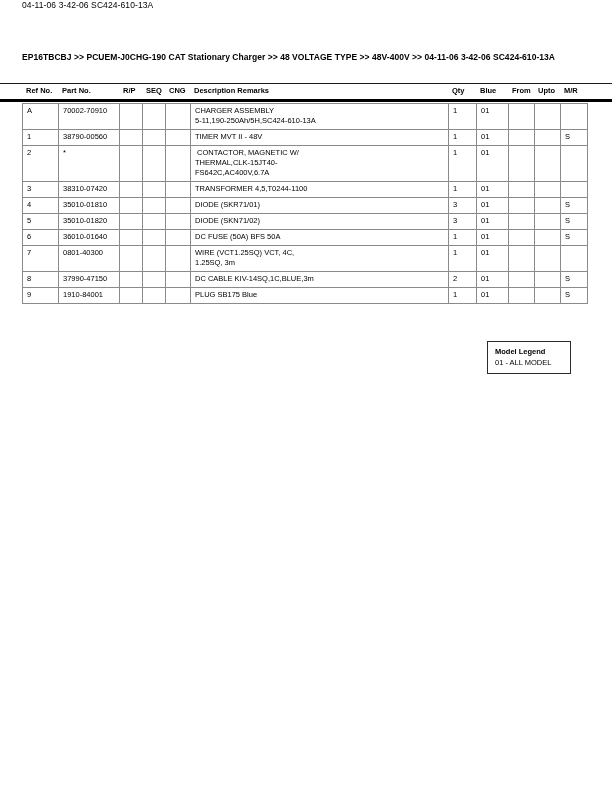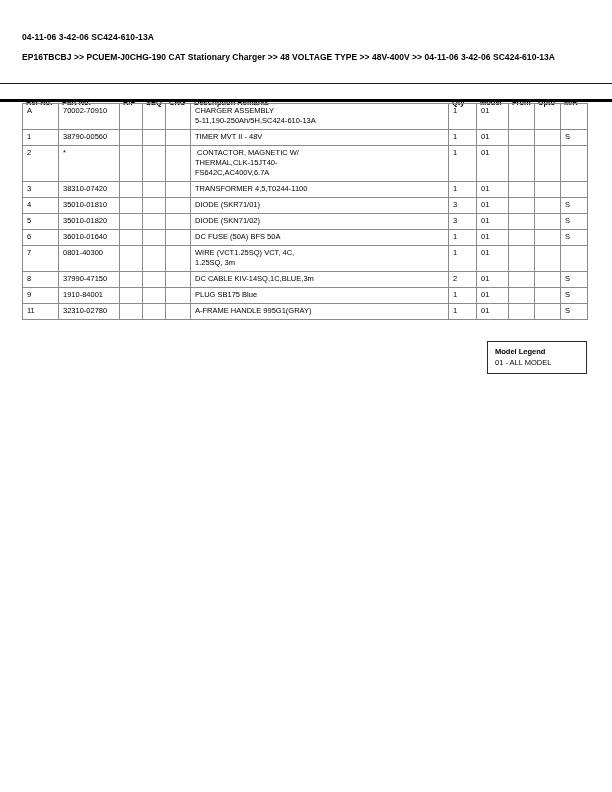--- a/index.html
+++ b/index.html
@@ -6,22 +6,22 @@
   html, body { width: 612px; height: 792px; }
   body {
     position: relative;
     width: 612px; height: 792px;
     background: #ffffff;
     font-family: "Liberation Sans", sans-serif;
     color: #000000;
     overflow: hidden;
   }
   .doc-title {
-    position: absolute; left: 22px; top: 32px;
-    font-size: 8.5px; font-weight: bold; letter-spacing: 0.1px;
+    position: absolute; left: 22px; top: 0;
+    font-size: 8.5px; font-weight: normal; letter-spacing: 0.1px;
     white-space: nowrap;
   }
   .breadcrumb {
     position: absolute; left: 22px; top: 42px;
     font-size: 8.5px; font-weight: bold; letter-spacing: 0.05px;
     white-space: nowrap;
     margin-top: 10px;
   }
   .rule-thin {
     position: absolute; left: 0; top: 83px;
@@ -35,35 +35,35 @@
     position: absolute; left: 22px;
     width: 565px;
     border-collapse: collapse;
     table-layout: fixed;
     font-size: 7.5px;
   }
   table.parts-head { top: 85px; }
   table.parts-body { top: 103px; }
   table.parts-head td {
     font-weight: bold;
-    padding: 13px 4px;
+    padding: 1px 4px;
     white-space: nowrap;
     overflow: hidden;
   }
   table.parts-body td {
     border: 1px solid #8a8a8a;
     padding: 2px 4px 3px 4px;
     vertical-align: top;
     line-height: 10px;
     white-space: pre-line;
     overflow: hidden;
   }
   .legend-box {
     position: absolute; left: 487px; top: 341px;
-    width: 100px;
+    width: 84px;
     border: 1px solid #2b2b2b;
     background: #ffffff;
     padding: 4px 6px 5px 7px;
     font-size: 7.5px; line-height: 11px;
   }
   .legend-title { font-weight: bold; }
   .legend-entry { font-weight: normal; }
 </style>
 </head>
 <body>
@@ -91,21 +91,21 @@
   </colgroup>
   <tbody>
       <tr>
     <td>Ref No.</td>
     <td>Part No.</td>
     <td>R/P</td>
     <td>SEQ</td>
     <td>CNG</td>
     <td>Description Remarks</td>
     <td>Qty</td>
-    <td>Model</td>
+    <td>Blue</td>
     <td>From</td>
     <td>Upto</td>
     <td>M/R</td>
   </tr>
 </tbody>
   </table>
 
 <table class="parts parts-body">
   <colgroup>
     <col style="width:36px">
@@ -248,32 +248,19 @@
         <td></td>
         <td></td>
         <td></td>
         <td>PLUG SB175 Blue</td>
         <td>1</td>
         <td>01</td>
         <td></td>
         <td></td>
         <td>S</td>
       </tr>
-      <tr>
-        <td>11</td>
-        <td>32310-02780</td>
-        <td></td>
-        <td></td>
-        <td></td>
-        <td>A-FRAME HANDLE 995G1(GRAY)</td>
-        <td>1</td>
-        <td>01</td>
-        <td></td>
-        <td></td>
-        <td>S</td>
-      </tr>
     </tbody>
 </table>
 
 <div class="legend-box">
   <div class="legend-title">Model Legend</div>
   <div class="legend-entry">01 - ALL MODEL</div>
 </div>
 
 </body></html>

